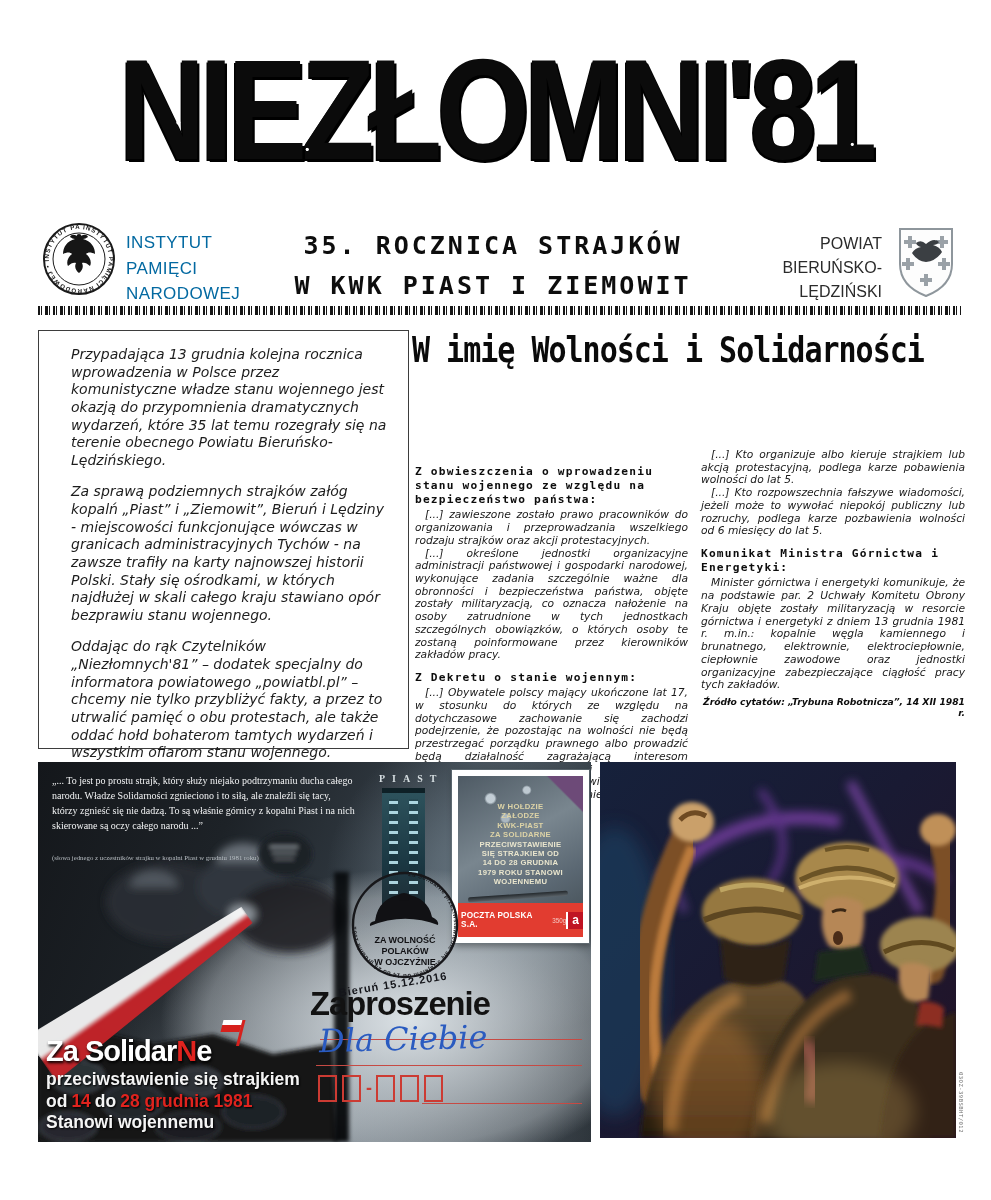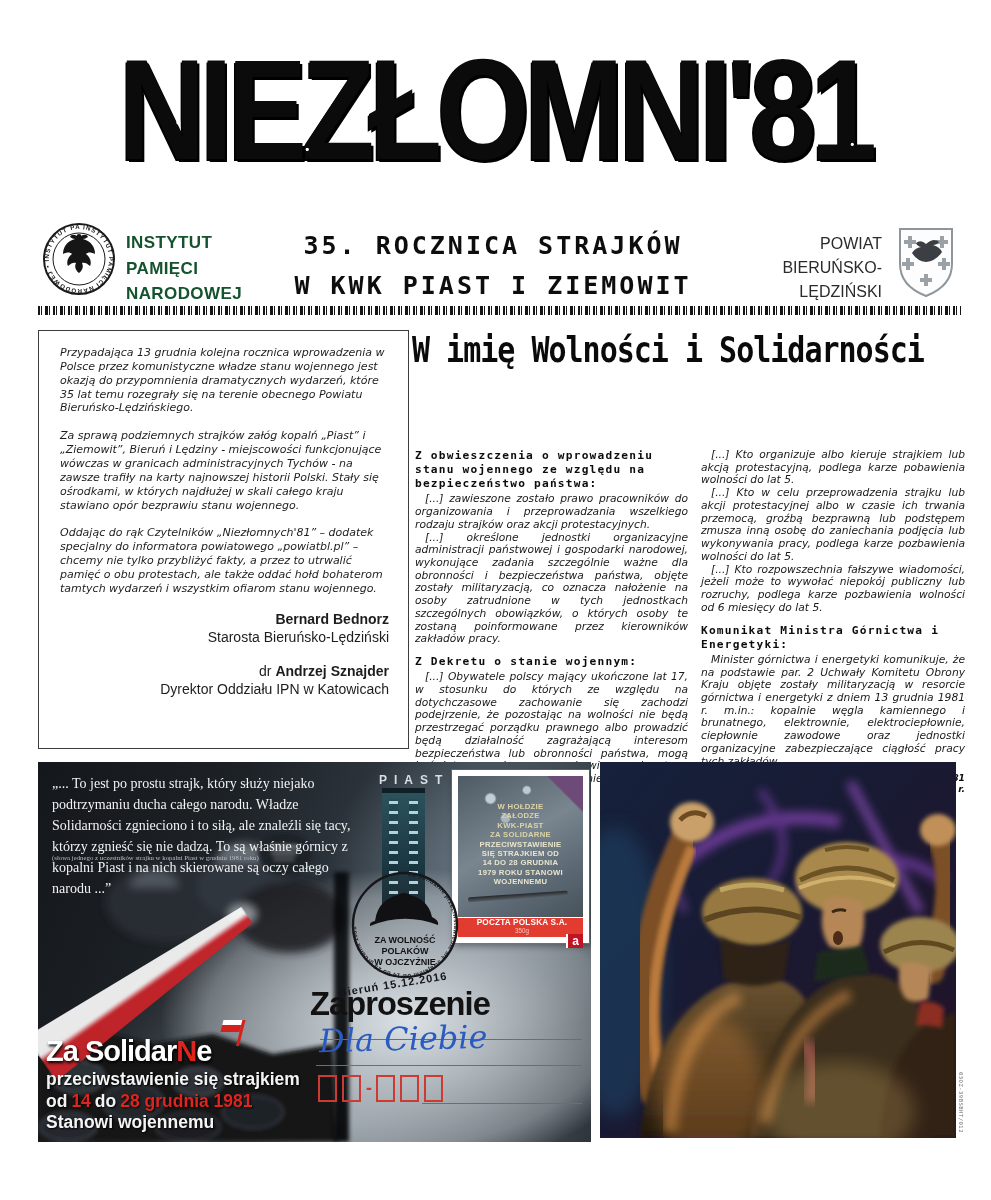--- a/index.html
+++ b/index.html
@@ -17,78 +17,78 @@
      background-image:
        radial-gradient(circle 3px at 18% 42%, #fff 0 1.6px, transparent 2.4px),
        radial-gradient(circle 2px at 31% 58%, #fff 0 1.2px, transparent 2px),
        radial-gradient(circle 3px at 47% 36%, #fff 0 1.4px, transparent 2.4px),
        radial-gradient(circle 2px at 60% 62%, #fff 0 1.2px, transparent 2px),
        radial-gradient(circle 3px at 74% 44%, #fff 0 1.5px, transparent 2.4px),
        radial-gradient(circle 2px at 86% 55%, #fff 0 1.1px, transparent 2px);}
 
   
   .seal{position:absolute;left:42px;top:222px;width:74px;height:74px;}
-  .ipn-lines{position:absolute;left:126px;top:230px;font-weight:bold;font-size:17px;
-     line-height:1.5;letter-spacing:.4px;color:#14532d;}
+  .ipn-lines{position:absolute;left:126px;top:230px;font-weight:normal;font-size:17px;
+     line-height:1.5;letter-spacing:.4px;color:#0369a1;}
   .subject{position:absolute;left:258px;top:226px;width:470px;text-align:center;
      font-family:"DejaVu Sans Mono",monospace;font-weight:bold;font-size:25px;
      letter-spacing:3px;line-height:1.6;color:#0d0d0d;}
   .powiat{position:absolute;left:760px;top:232px;width:122px;text-align:right;
      font-size:16px;line-height:1.5;color:#2b2b2b;}
   .shield{position:absolute;left:896px;top:226px;width:60px;height:72px;}
 
   .rule{position:absolute;left:38px;top:306px;width:923px;height:9px;
      background:repeating-linear-gradient(90deg,
        #151515 0 2px, #fff 2px 3px, #151515 3px 4px, #fff 4px 7px,
        #151515 7px 10px, #fff 10px 11px, #151515 11px 12px, #fff 12px 15px);}
 
   
   .intro-box{position:absolute;left:38px;top:330px;width:371px;height:419px;
      border:1.5px solid #3d3d3d;padding:15px 19px 10px 21px;background:#fff;}
-  .intro-box p{margin:0 0 14px 0;font-family:"DejaVu Sans",sans-serif;font-style:italic;
-     font-size:11px;line-height:1.26;color:#1d1d1d;}
+  .intro-box p{margin:0 0 14px 11px;font-family:"DejaVu Sans",sans-serif;font-style:italic;
+     font-size:14px;line-height:1.26;color:#1d1d1d;}
   .sig-block{text-align:right;font-size:14px;line-height:1.32;color:#1d1d1d;}
   .sig-name{font-weight:bold;}
   .sig2{margin-top:15px;}
 
   
   .headline{position:absolute;left:412px;top:328px;width:552px;
      font-family:"DejaVu Sans Mono",monospace;font-weight:bold;font-size:30px;
      letter-spacing:-1px;color:#0a0a0a;white-space:nowrap;
      transform:scaleY(1.2);transform-origin:left top;}
   .subtitle{position:absolute;left:408px;top:385px;width:556px;text-align:center;
      font-size:20px;line-height:1.32;letter-spacing:-.3px;color:#101010;}
   .col{position:absolute;top:449px;}
   .col1{left:415px;width:273px;}
   .col2{left:701px;width:264px;}
   .body-h{font-family:"DejaVu Sans Mono",monospace;font-weight:bold;font-size:11.2px;
      letter-spacing:1.2px;line-height:1.26;margin:9px 0 2px 0;color:#0c0c0c;}
-  .body-h.first{margin-top:0;}
+  .body-h.first{margin-top:16px;}
   .col p.bp{margin:0;font-family:"DejaVu Sans",sans-serif;font-style:italic;
      font-size:10.7px;line-height:1.19;text-align:justify;text-indent:10px;color:#191919;}
   .source{margin-top:4px;font-family:"DejaVu Sans",sans-serif;font-style:italic;
      font-weight:bold;font-size:9.2px;text-align:right;color:#0d0d0d;}
 
   
   .photo-left{position:absolute;left:38px;top:762px;width:553px;height:380px;
      background:#0e1114;overflow:hidden;}
   .pl-bg{position:absolute;inset:0;background:
      radial-gradient(ellipse 310px 190px at 67% 68%, rgba(224,230,234,.97), rgba(224,230,234,.35) 65%, transparent 80%),
      radial-gradient(ellipse 260px 220px at 86% 30%, rgba(136,154,166,.75), transparent 72%),
      radial-gradient(ellipse 420px 300px at 55% 95%, rgba(175,186,194,.5), transparent 70%),
      linear-gradient(112deg,#14171b 0%, #1d2227 30%, #37414a 62%, #232a30 100%);}
   .pl-svg{position:absolute;inset:0;}
   .pl-darkband{position:absolute;left:296px;top:110px;width:15px;height:270px;
      background:linear-gradient(rgba(4,6,8,.85),rgba(4,6,8,.95));filter:blur(2px);}
   .quote{position:absolute;left:14px;top:11px;width:306px;
-     font-family:"Liberation Serif",serif;font-size:14px;line-height:1.5;color:#f2f3f4;}
+     font-family:"Liberation Serif",serif;font-size:10px;line-height:1.5;color:#f2f3f4;}
   .quote-cap{position:absolute;left:14px;top:92px;font-family:"Liberation Serif",serif;
      font-size:6.8px;color:#b8bec3;}
-  .tower-label{position:absolute;left:341px;top:11px;font-weight:bold;font-size:12px;
-     letter-spacing:7px;color:#d7dfe2;}
+  .tower-label{position:absolute;left:341px;top:11px;font-weight:bold;font-size:10px;
+     letter-spacing:7px;color:#d7dfe2;font-family:Liberation Serif, serif;}
   .tower{position:absolute;left:344px;top:26px;width:43px;height:130px;
      background:linear-gradient(180deg,#2d525c,#1b3843 55%,#132229);
      border-top:5px solid #0e2026;filter:blur(.3px);}
   .tower i{position:absolute;top:6px;bottom:4px;width:9px;
      background:repeating-linear-gradient(0deg, rgba(186,228,238,.9) 0 3px, rgba(16,38,44,.15) 3px 10px);}
   .tw1{left:7px;} .tw2{right:7px;}
 
   
   .stamp{position:absolute;left:414px;top:8px;width:137px;height:173px;background:#fff;
      padding:6px;box-shadow:0 0 0 1px rgba(110,122,130,.55), 2px 3px 7px rgba(0,0,0,.4);}
@@ -97,22 +97,22 @@
      radial-gradient(circle 7px at 55% 10%, rgba(205,216,224,.85) 0 45%, transparent 70%),
      radial-gradient(circle 8px at 38% 30%, rgba(185,198,207,.8) 0 45%, transparent 70%),
      linear-gradient(225deg, #6d4a78 0 13%, transparent 14%),
      linear-gradient(150deg,#4e5a64,#79868f 45%,#5b6873 75%,#475259);}
   .stamp-text{position:absolute;left:0;top:26px;width:100%;text-align:center;
      font-weight:bold;font-size:7.7px;line-height:1.22;letter-spacing:.3px;color:#ddd3a6;}
   .stamp-text span{display:block;}
   .stamp-text span:nth-child(n+5){color:#e9e5cd;}
   .stamp-bar{position:absolute;left:10px;top:118px;width:100px;height:5px;border-radius:2px;
      background:linear-gradient(#23282c,#5a6268);transform:rotate(-4deg);}
-  .stamp-band{position:absolute;left:6px;right:6px;bottom:6px;height:19px;background:#e23c30;
-     display:flex;align-items:center;flex-direction:column;}
+  .stamp-band{position:absolute;left:6px;right:6px;bottom:6px;height:34px;background:#e23c30;
+     display:flex;align-items:center;}
   .stamp-issuer{font-weight:bold;font-size:8.2px;color:#fff;margin-left:3px;letter-spacing:.2px;}
   .stamp-weight{font-size:6.3px;color:#f4c6c0;margin-left:3px;}
   .stamp-denom{margin-left:auto;width:17px;height:17px;background:#c01423;border-left:2px solid #fff;
      color:#fff;font-weight:bold;font-size:12px;display:flex;align-items:center;justify-content:center;}
 
   
   .postmark{position:absolute;left:304px;top:102px;width:126px;height:126px;}
   .postmark-date{position:absolute;left:300px;top:216px;font-weight:bold;font-size:11px;
      letter-spacing:1px;color:#14151a;transform:rotate(-9deg);}
 
@@ -227,21 +227,20 @@
   <div class="col col1" data-name="article-column-1">
     <div class="body-h first" data-name="column-heading">Z obwieszczenia o wprowadzeniu stanu wojennego ze względu na bezpieczeństwo państwa:</div>
     <p class="bp" data-name="column-paragraph">[...] zawieszone zostało prawo pracowników do organizowania i przeprowadzania wszelkiego rodzaju strajków oraz akcji protestacyjnych.</p>
     <p class="bp" data-name="column-paragraph">[...] określone jednostki organizacyjne administracji państwowej i gospodarki narodowej, wykonujące zadania szczególnie ważne dla obronności i bezpieczeństwa państwa, objęte zostały militaryzacją, co oznacza nałożenie na osoby zatrudnione w tych jednostkach szczególnych obowiązków, o których osoby te zostaną poinformowane przez kierowników zakładów pracy.</p>
     <div class="body-h" data-name="column-heading">Z Dekretu o stanie wojennym:</div>
     <p class="bp" data-name="column-paragraph">[...] Obywatele polscy mający ukończone lat 17, w stosunku do których ze względu na dotychczasowe zachowanie się zachodzi podejrzenie, że pozostając na wolności nie będą przestrzegać porządku prawnego albo prowadzić będą działalność zagrażającą interesom bezpieczeństwa lub obronności państwa, mogą być internowani na czas obowiązywania stanu wojennego w ośrodkach odosobnienia.</p>
   </div>
 
   <div class="col col2" data-name="article-column-2">
     <p class="bp" data-name="column-paragraph">[...] Kto organizuje albo kieruje strajkiem lub akcją protestacyjną, podlega karze pobawienia wolności do lat 5.</p>
-    <p class="bp" data-name="column-paragraph">[...] Kto w celu przeprowadzenia strajku lub akcji protestacyjnej albo w czasie ich trwania przemocą, groźbą bezprawną lub podstępem zmusza inną osobę do zaniechania podjęcia lub wykonywania pracy, podlega karze pozbawienia wolności do lat 5.</p>
     <p class="bp" data-name="column-paragraph">[...] Kto rozpowszechnia fałszywe wiadomości, jeżeli może to wywołać niepokój publiczny lub rozruchy, podlega karze pozbawienia wolności od 6 miesięcy do lat 5.</p>
     <div class="body-h" data-name="column-heading">Komunikat Ministra Górnictwa i Energetyki:</div>
     <p class="bp" data-name="column-paragraph">Minister górnictwa i energetyki komunikuje, że na podstawie par. 2 Uchwały Komitetu Obrony Kraju objęte zostały militaryzacją w resorcie górnictwa i energetyki z dniem 13 grudnia 1981 r. m.in.: kopalnie węgla kamiennego i brunatnego, elektrownie, elektrociepłownie, ciepłownie zawodowe oraz jednostki organizacyjne zabezpieczające ciągłość pracy tych zakładów.</p>
     <div class="source" data-name="quote-source">Źródło cytatów: „Trybuna Robotnicza”, 14 XII 1981 r.</div>
   </div>
 
   <div class="photo-left" data-name="photo-montage">
     <div class="pl-bg" data-name="photo-background"></div>
 
     <svg class="pl-svg" viewBox="0 0 553 380" data-name="photo-figures">

